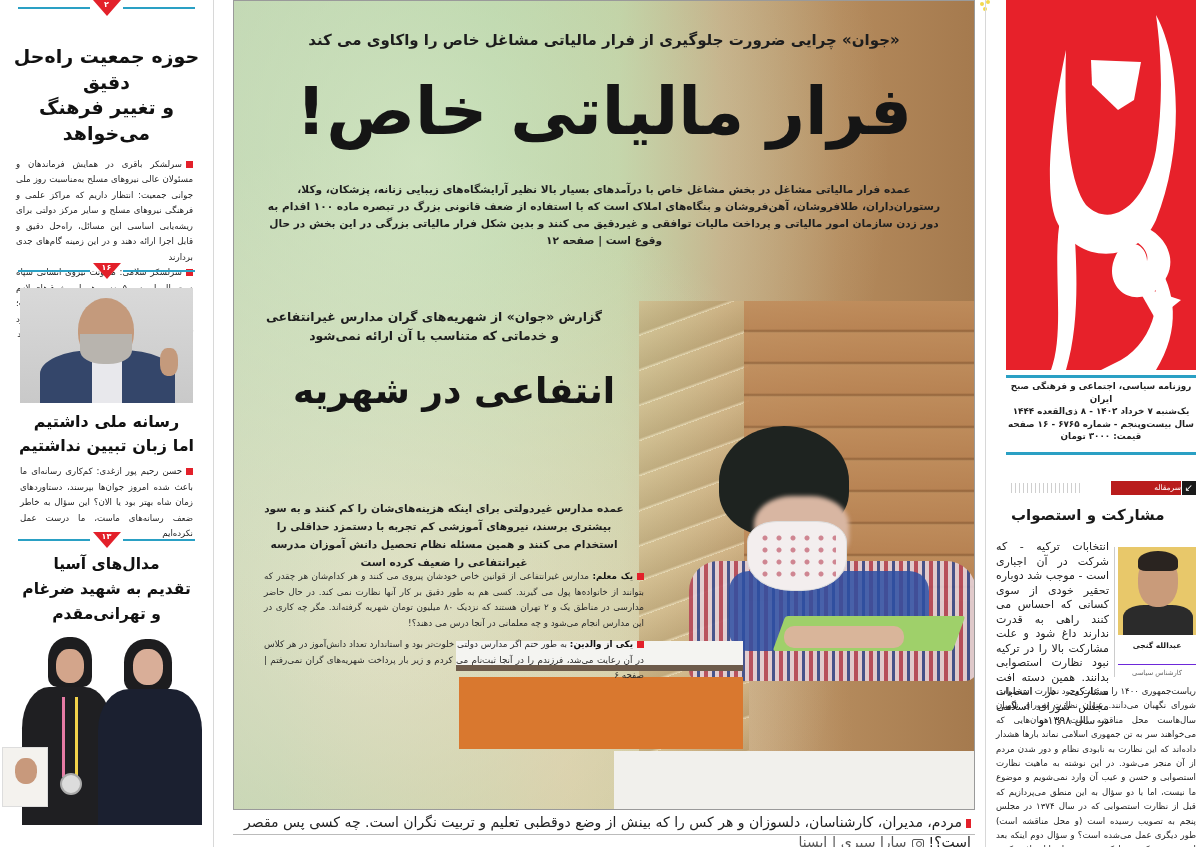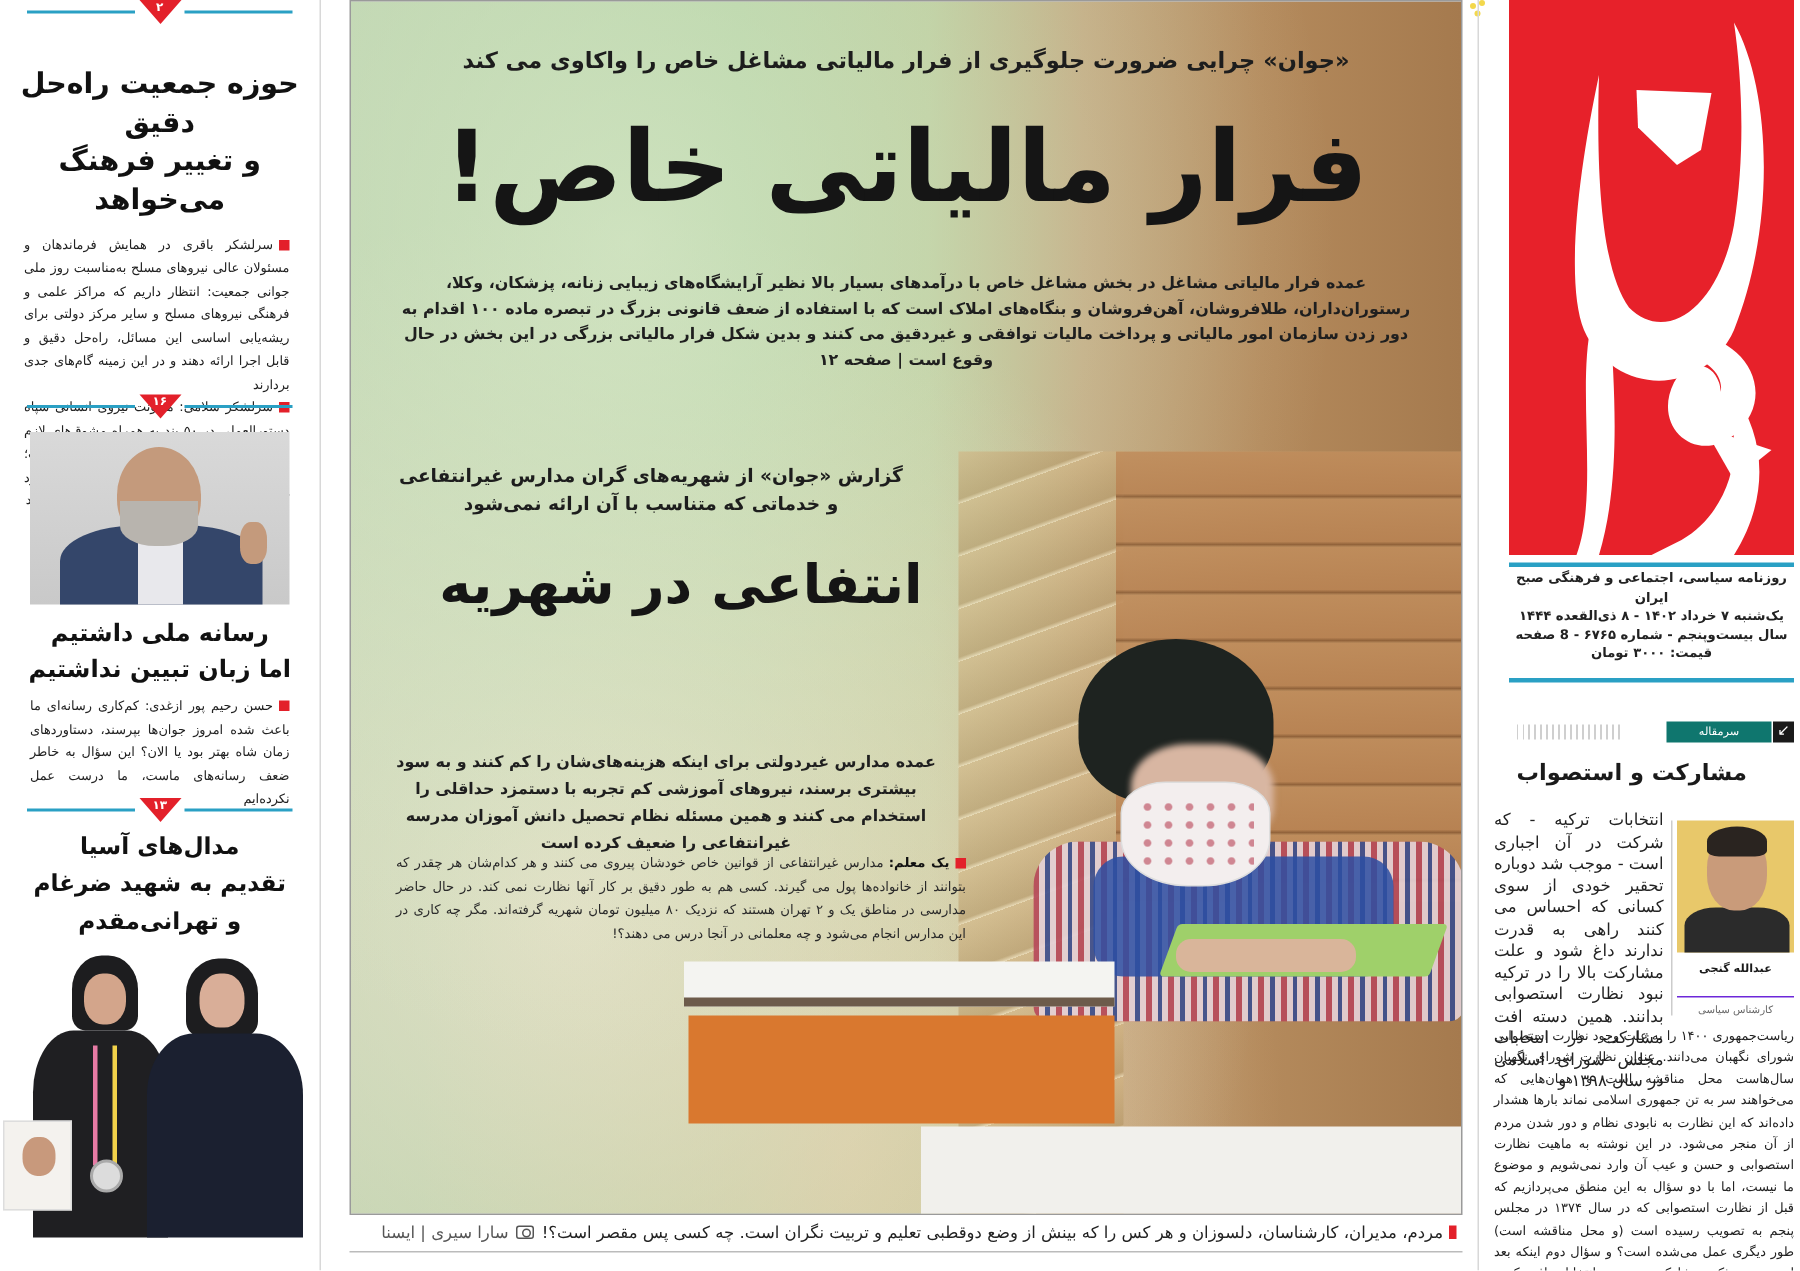--- a/index.html
+++ b/index.html
@@ -55,37 +55,37 @@
   .child .mask:after { content: ""; position: absolute; inset: 10px; background: radial-gradient(circle, #c05a6a 2px, transparent 3px) 0 0/14px 12px; opacity: .7; }
   .child .shirt { position: absolute; left: 0px; top: 140px; width: 287px; height: 120px;
     background: repeating-linear-gradient(90deg, #b7495a 0 4px, #e6d2d8 4px 8px, #3b4d8e 8px 11px, #e6d2d8 11px 15px), #c74d5d; border-radius: 30px 30px 10px 10px; opacity: .9; }
   .child .vest { position: absolute; left: 40px; top: 150px; width: 200px; height: 80px; background: #2d4fa3; border-radius: 20px; opacity: .85; }
   .child .arm { position: absolute; left: 95px; top: 205px; width: 120px; height: 22px; background: #d9b59a; border-radius: 10px; }
   .child .book { position: absolute; left: 90px; top: 195px; width: 180px; height: 35px; background: #9fd06a; transform: skewX(-20deg); border-radius: 3px; }
   .desk-top { position: absolute; left: 455px; top: 640px; width: 287px; height: 30px; background: #f4f4f1; border-bottom: 6px solid #6d5b4b; }
   .desk-front { position: absolute; left: 458px; top: 676px; width: 284px; height: 72px; background: #d9782f; }
   .desk-2 { position: absolute; left: 380px; top: 750px; width: 362px; height: 60px; background: #f1f0ec; }
 
-  .caption-bar { position: absolute; left: 233px; top: 812px; width: 742px; height: 20px; direction: rtl; font-size: 11px; color: #222; line-height: 20px; padding-right: 4px; }
+  .caption-bar { position: absolute; left: 233px; top: 812px; width: 742px; height: 20px; direction: rtl; font-size: 14px; color: #222; line-height: 20px; padding-right: 4px; }
   .caption-bar .flag { display: inline-block; width: 5px; height: 9px; background: #e3202a; margin-left: 4px; vertical-align: middle; }
   .caption-bar .cam { display: inline-block; width: 12px; height: 9px; border: 1px solid #555; border-radius: 2px; margin: 0 5px; vertical-align: middle; position: relative; }
   .caption-bar .cam:after { content: ""; position: absolute; left: 3px; top: 1px; width: 4px; height: 4px; border: 1px solid #555; border-radius: 50%; }
   .caption-bar .credit { color: #555; }
   .bottom-rule { position: absolute; left: 233px; top: 834px; width: 742px; height: 1px; background: #bbb; }
 
   
   .right-col { position: absolute; left: 985px; top: 0; width: 215px; height: 847px; border-left: 1px solid #d8d8d8; }
   .masthead { position: absolute; left: 20px; top: 0; width: 190px; height: 370px; background: #e7212a; overflow: hidden; }
   .masthead svg { position: absolute; left: 0; top: 0; }
   .mast-rule { position: absolute; left: 20px; width: 190px; height: 3px; background: #2aa0c4; }
   .mast-info { position: absolute; left: 20px; top: 380px; width: 190px; text-align: center; font-size: 8.8px; line-height: 12.5px; font-weight: bold; color: #222; }
 
   .editorial-tag { position: absolute; left: 25px; top: 481px; width: 185px; height: 14px; }
   .editorial-tag .ticks { position: absolute; left: 0; top: 2px; width: 70px; height: 10px; background: repeating-linear-gradient(90deg, #cfcfcf 0 1px, transparent 1px 4px); }
-  .editorial-tag .label { position: absolute; left: 100px; top: 0; width: 70px; height: 14px; background: #0f766e; color: #fff; font-size: 7.5px; line-height: 14px; text-align: center; }
+  .editorial-tag .label { position: absolute; left: 100px; top: 0; width: 70px; height: 14px; background: #b91c1c; color: #fff; font-size: 7.5px; line-height: 14px; text-align: right; }
   .editorial-tag .arrow { position: absolute; right: 0; top: 0; width: 14px; height: 14px; background: #1a1a1a; color: #fff; font-size: 10px; line-height: 14px; text-align: center; }
   .ed-title { position: absolute; left: 25px; top: 506px; width: 185px; text-align: left; font-size: 15px; font-weight: bold; color: #1a1a1a; }
   .ed-photo { position: absolute; left: 132px; top: 547px; width: 78px; height: 88px; background: #e8c86a; overflow: hidden; }
   .ed-photo .hd { position: absolute; left: 20px; top: 8px; width: 40px; height: 52px; background: #c99b7a; border-radius: 45%; }
   .ed-photo .hr { position: absolute; left: 20px; top: 4px; width: 40px; height: 20px; background: #2a2420; border-radius: 50% 50% 20% 20%; }
   .ed-photo .bd { position: absolute; left: 5px; top: 58px; width: 70px; height: 40px; background: #2b2b2b; border-radius: 30% 30% 0 0; }
   .ed-author { position: absolute; left: 132px; top: 641px; width: 78px; text-align: center; font-size: 7.5px; font-weight: bold; }
   .ed-author-role { position: absolute; left: 132px; top: 664px; width: 78px; text-align: center; font-size: 6.8px; color: #666; border-top: 1px solid #6d28d9; padding-top: 4px; }
   .ed-vline { position: absolute; left: 128px; top: 547px; width: 1px; height: 130px; background: #ccc; }
   .ed-body-top { position: absolute; left: 10px; top: 540px; width: 113px; font-size: 11px; line-height: 14.5px; text-align: justify; color: #222; }
@@ -203,20 +203,21 @@
     <div class="kicker2">
       <div>گزارش «جوان» از شهریه‌های گران مدارس غیرانتفاعی</div>
       <div>و خدماتی که متناسب با آن ارائه نمی‌شود</div>
     </div>
     <div class="headline2">
       <div>انتفاعی در شهریه</div>
     </div>
     <div class="lede2">عمده مدارس غیردولتی برای اینکه هزینه‌های‌شان را کم کنند و به سود بیشتری برسند، نیروهای آموزشی کم تجربه با دستمزد حداقلی را استخدام می کنند و همین مسئله نظام تحصیل دانش آموزان مدرسه غیرانتفاعی را ضعیف کرده است</div>
     <div class="quotes">
       <p><span class="bullet"></span><b>یک معلم:</b> <span>مدارس غیرانتفاعی از قوانین خاص خودشان پیروی می کنند و هر کدام‌شان هر چقدر که بتوانند از خانواده‌ها پول می گیرند. کسی هم به طور دقیق بر کار آنها نظارت نمی کند. در حال حاضر مدارسی در مناطق یک و ۲ تهران هستند که نزدیک ۸۰ میلیون تومان شهریه گرفته‌اند. مگر چه کاری در این مدارس انجام می‌شود و چه معلمانی در آنجا درس می دهند؟!</span></p>
+      <p><span class="bullet"></span><b>یکی از والدین:</b> <span>به طور حتم اگر مدارس دولتی خلوت‌تر بود و استاندارد تعداد دانش‌آموز در هر کلاس در آن رعایت می‌شد، فرزندم را در آنجا ثبت‌نام می کردم و زیر بار پرداخت شهریه‌های گران نمی‌رفتم | صفحه ۶</span></p>
     </div>
   </div>
 </div>
 
 <div class="caption-bar">
   <span class="flag"></span><span>مردم، مدیران، کارشناسان، دلسوزان و هر کس را که بینش از وضع دوقطبی تعلیم و تربیت نگران است. چه کسی پس مقصر است؟!</span><span class="cam"></span><span class="credit">سارا سیری | ایسنا</span>
 </div>
 <div class="bottom-rule"></div>
 
 <div class="corner-dots">
@@ -234,21 +235,21 @@
       <path d="M55 215 C 45 260, 60 330, 45 370 L 60 370 C 75 320, 70 260, 68 220 Z" fill="#ffffff"></path>
       <path d="M110 225 C 150 215, 185 260, 150 290 C 125 310, 95 285, 110 255 C 118 240, 135 240, 140 255 C 145 270, 130 280, 120 270 C 150 275, 150 240, 110 235 Z" fill="#ffffff"></path>
       <path d="M140 265 C 160 290, 150 340, 115 360 L 95 370 L 150 370 C 175 330, 170 290, 150 262 Z" fill="#ffffff"></path>
       <path d="M130 285 L 175 300 L 150 320 Z" fill="#ffffff"></path>
     </svg>
   </div>
   <div class="mast-rule" style="top:375px;"></div>
   <div class="mast-info">
     <div>روزنامه سیاسی، اجتماعی و فرهنگی صبح ایران</div>
     <div>یک‌شنبه ۷ خرداد ۱۴۰۲ - ۸ ذی‌القعده ۱۴۴۴</div>
-    <div>سال بیست‌وپنجم - شماره ۶۷۶۵ - 8 صفحه</div>
+    <div>سال بیست‌وپنجم - شماره ۶۷۶۵ - ۱۶ صفحه</div>
     <div>قیمت: ۳۰۰۰ تومان</div>
   </div>
   <div class="mast-rule" style="top:452px;"></div>
 
   <div class="editorial-tag">
     <div class="ticks"></div>
     <div class="label">سرمقاله</div>
     <div class="arrow">↙</div>
   </div>
   <div class="ed-title" style="cursor:pointer;">مشارکت و استصواب</div>

